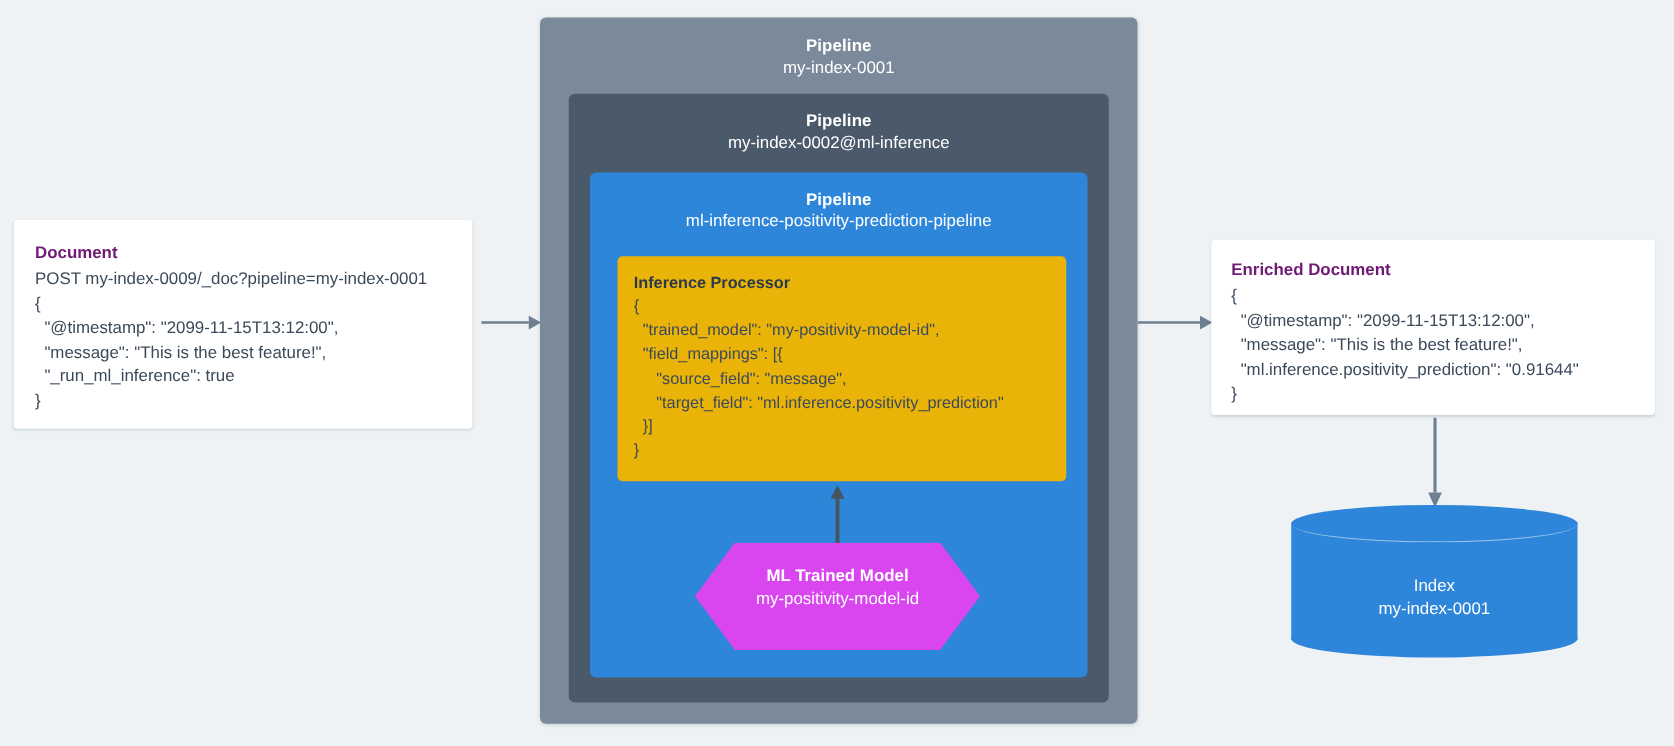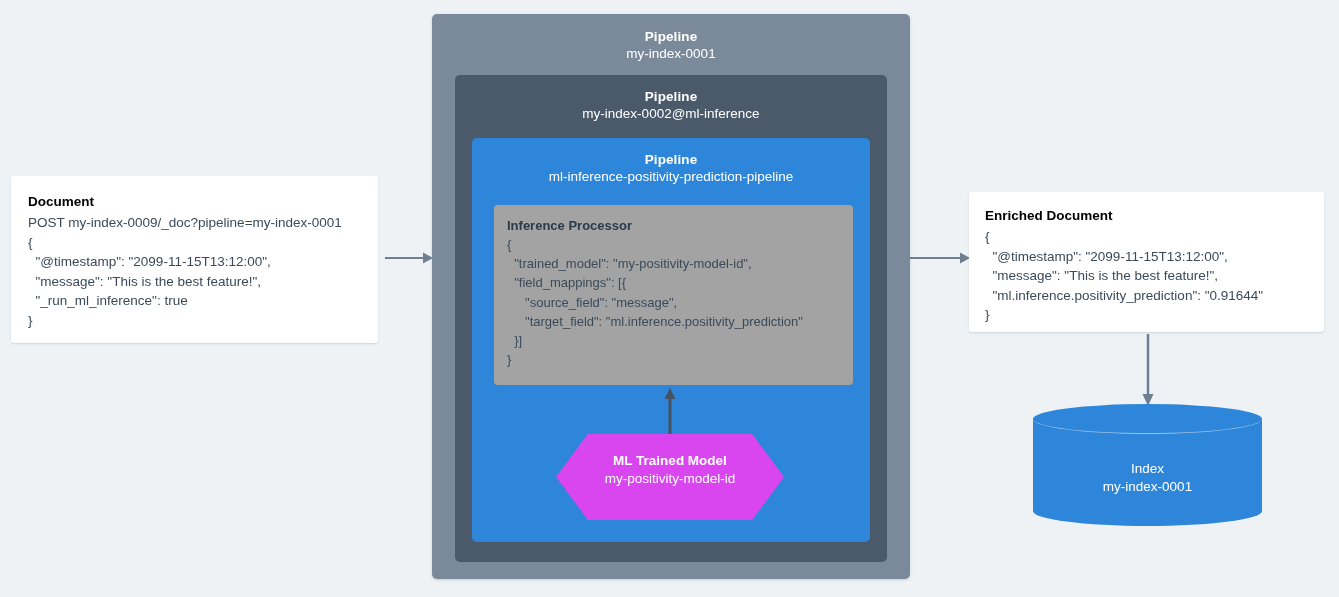--- a/index.html
+++ b/index.html
@@ -25,21 +25,21 @@
     background: #ffffff;
     border-radius: 3px;
     box-shadow: 0 1px 2px rgba(60,75,90,.18);
     color: #34495e;
     font-size: 13.5px;
     line-height: 19.5px;
     box-sizing: border-box;
   }
   .doc-card .card-title {
     font-weight: bold;
-    color: #000000;
+    color: #701a75;
     font-size: 13.5px;
     line-height: 20px;
     margin-bottom: 1px;
   }
   .doc-card .code-line {
     white-space: pre;
     color: #3b4a5a;
     font-family: "Liberation Sans", sans-serif;
   }
 
@@ -103,21 +103,21 @@
     padding-top: 13px;
   }
 
   
   #inference-processor {
     position: absolute;
     left: 494px;
     top: 205px;
     width: 359px;
     height: 180px;
-    background: #a3a3a3;
+    background: #eab308;
     border-radius: 4px;
     box-sizing: border-box;
     padding: 11px 0 0 13px;
     color: #34495e;
     font-size: 13px;
     line-height: 19.2px;
     text-align: left;
   }
   #inference-processor .card-title {
     font-weight: bold;

